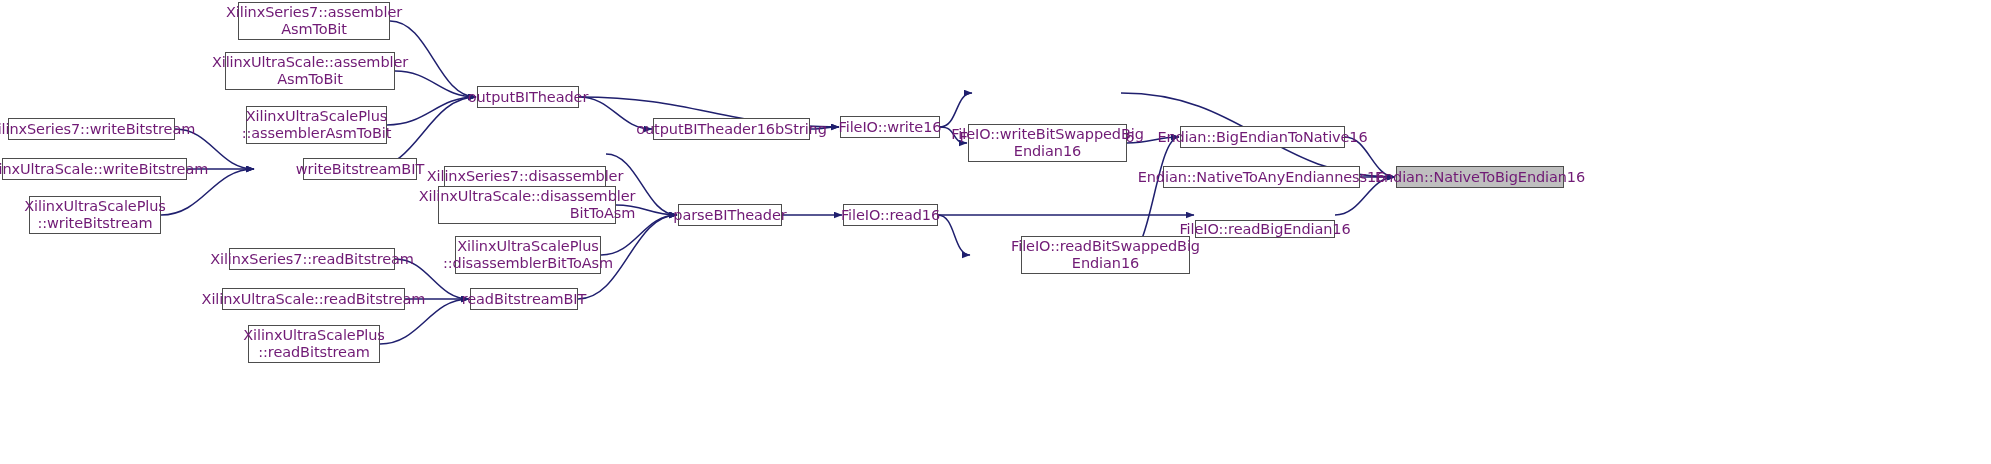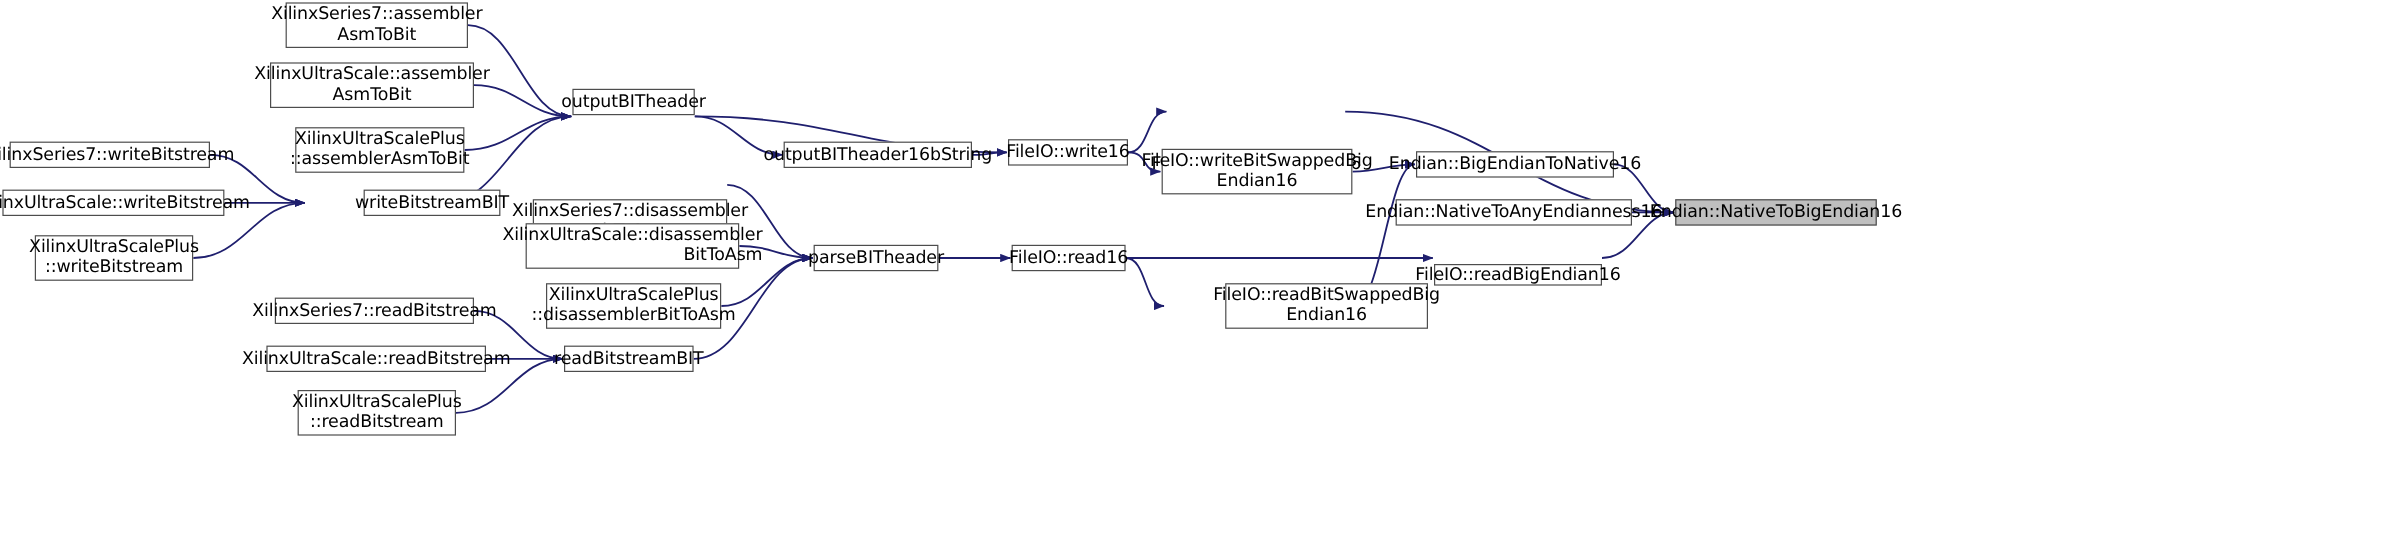--- a/index.html
+++ b/index.html
@@ -21,21 +21,21 @@
     top: 0;
     width: 1991px;
     height: 464px;
     pointer-events: none;
   }
   .node {
     position: absolute;
     box-sizing: border-box;
     border: 1.6px solid #4d4d4d;
     background: #ffffff;
-    color: #000000;
+    color: #701a75;
     display: flex;
     align-items: center;
     justify-content: center;
     text-align: center;
     font-size: 14.5px;
     line-height: 1.16;
     letter-spacing: -0.1px;
     white-space: pre-line;
     padding: 0 4px;
   }
@@ -89,21 +89,21 @@
 AsmToBit</div>
       <div class="node" style="left: 225px; top: 52px; width: 170px; height: 38px;">XilinxUltraScale::assembler
 AsmToBit</div>
       <div class="node" style="left: 246px; top: 106px; width: 141px; height: 38px;">XilinxUltraScalePlus
 ::assemblerAsmToBit</div>
       <div class="node" style="left: 8px; top: 118px; width: 167px; height: 22px;">XilinxSeries7::writeBitstream</div>
       <div class="node" style="left: 2px; top: 158px; width: 185px; height: 22px;">XilinxUltraScale::writeBitstream</div>
       <div class="node" style="left: 29px; top: 196px; width: 132px; height: 38px;">XilinxUltraScalePlus
 ::writeBitstream</div>
       <div class="node" style="left: 255px; top: 158px; width: 114px; height: 22px; margin-left: 48px;">writeBitstreamBIT</div>
-      <div class="node" style="left: 477px; top: 74px; width: 102px; height: 22px;">outputBITheader</div>
+      <div class="node" style="left: 477px; top: 86px; width: 102px; height: 22px;">outputBITheader</div>
       <div class="node" style="left: 444px; top: 135px; width: 162px; height: 38px; margin-top: 31px;">XilinxSeries7::disassembler
 BitToAsm</div>
       <div class="node" style="left: 438px; top: 186px; width: 178px; height: 38px; text-align: right;">XilinxUltraScale::disassembler
 BitToAsm</div>
       <div class="node" style="left: 455px; top: 236px; width: 146px; height: 38px;">XilinxUltraScalePlus
 ::disassemblerBitToAsm</div>
       <div class="node" style="left: 229px; top: 248px; width: 166px; height: 22px;">XilinxSeries7::readBitstream</div>
       <div class="node" style="left: 222px; top: 288px; width: 183px; height: 22px;">XilinxUltraScale::readBitstream</div>
       <div class="node" style="left: 248px; top: 325px; width: 132px; height: 38px;">XilinxUltraScalePlus
 ::readBitstream</div>

